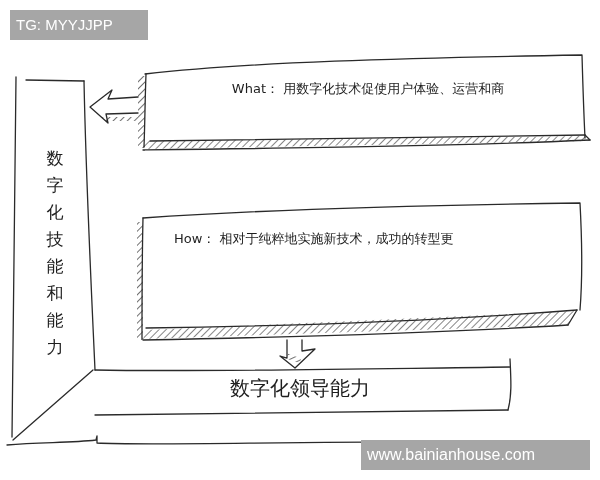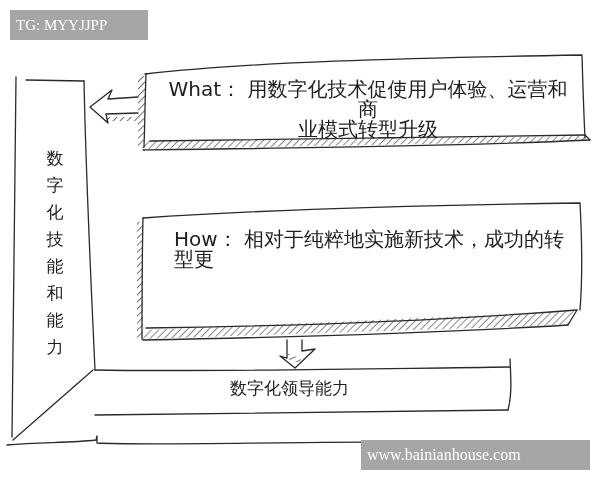--- a/index.html
+++ b/index.html
@@ -4,37 +4,37 @@
 <style>
   html, body { margin: 0; padding: 0; }
   body {
     width: 600px; height: 480px; position: relative; overflow: hidden;
     background: #ffffff;
     font-family: "DejaVu Sans", "Liberation Sans", sans-serif;
     color: #222;
   }
   .watermark {
     position: absolute; background: #a6a6a6; color: #fff;
-    font-family: Liberation Serif, serif;
+    font-family: Liberation Sans, sans-serif;
     font-size: 14px; line-height: 30px; padding: 0 6px;
   }
   #wm-top { left: 10px; top: 10px; width: 126px; height: 30px; font-size: 15px; }
   #wm-bottom { left: 361px; top: 440px; width: 217px; height: 30px; font-size: 16px; }
   svg.sketch { position: absolute; left: 0; top: 0; }
-  .label { position: absolute; font-size: 20px; line-height: 20px; color: #1e1e1e; }
+  .label { position: absolute; font-size: 13px; line-height: 20px; color: #1e1e1e; }
   #what-text { left: 168px; top: 79px; width: 400px; text-align: center; }
   #how-text { left: 160px; top: 229px; width: 400px; margin-left: 14px; }
   #how-text .l2 { display: block; padding-left: 61px; }
   #what-text .l2 { display: block; }
   #left-col {
     position: absolute; left: 42px; top: 145px; width: 26px;
     font-size: 17px; line-height: 27px; text-align: center; color: #1e1e1e;
   }
   #left-col span { display: block; }
-  #leader-text { left: 230px; top: 378px; font-size: 17px; }
+  #leader-text { left: 230px; top: 378px; font-size: 20px; }
 </style>
 </head>
 <body>
 
 <div class="watermark" id="wm-top">TG: MYYJJPP</div>
 
 <svg class="sketch" width="600" height="480" viewBox="0 0 600 480">
   <defs>
     <pattern id="hatch" width="5" height="5" patternUnits="userSpaceOnUse" patternTransform="rotate(45)">
       <line x1="0" y1="0" x2="0" y2="5" stroke="#333" stroke-width="1.4"></line>
@@ -92,21 +92,20 @@
   <span>化</span>
   <span>技</span>
   <span>能</span>
   <span>和</span>
   <span>能</span>
   <span>力</span>
 </div>
 
 <div class="label" id="what-text">
   <span class="l1">What： 用数字化技术促使用户体验、运营和商</span>
-  <span class="l2">业模式转型升级</span>
 </div>
 
 <div class="label" id="how-text">
   <span class="l1">How： 相对于纯粹地实施新技术，成功的转型更</span>
 </div>
 
 <div class="label" id="leader-text">数字化领导能力</div>
 
 <div class="watermark" id="wm-bottom">www.bainianhouse.com</div>
 

